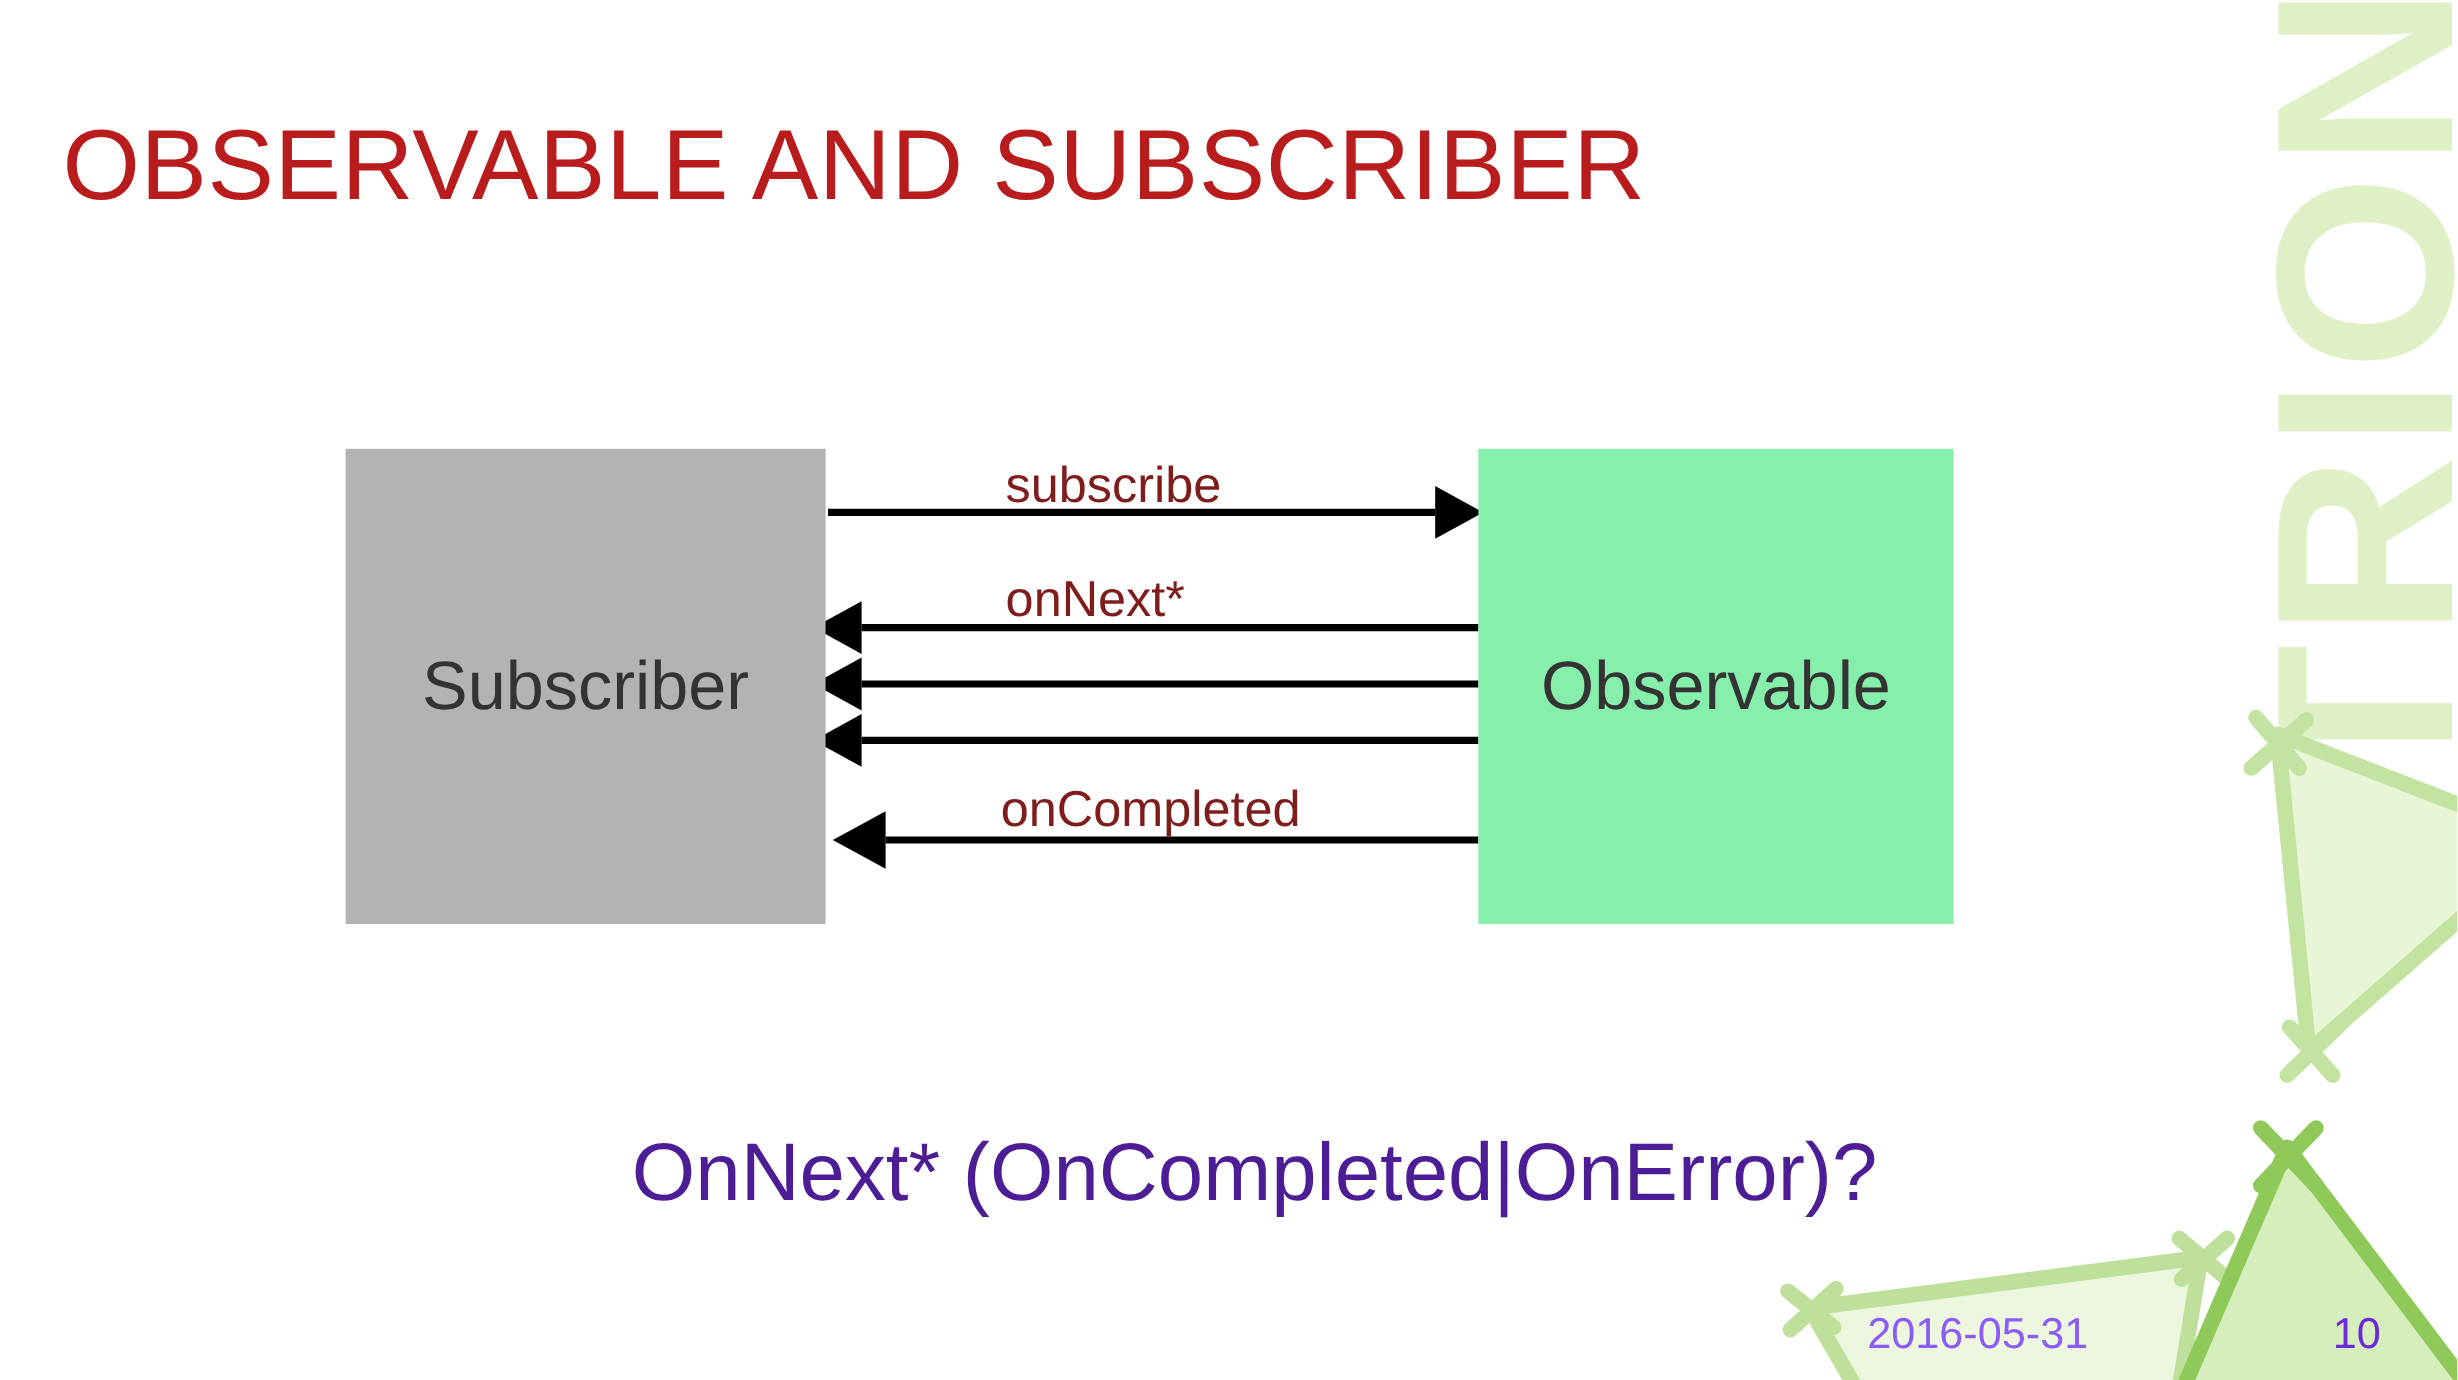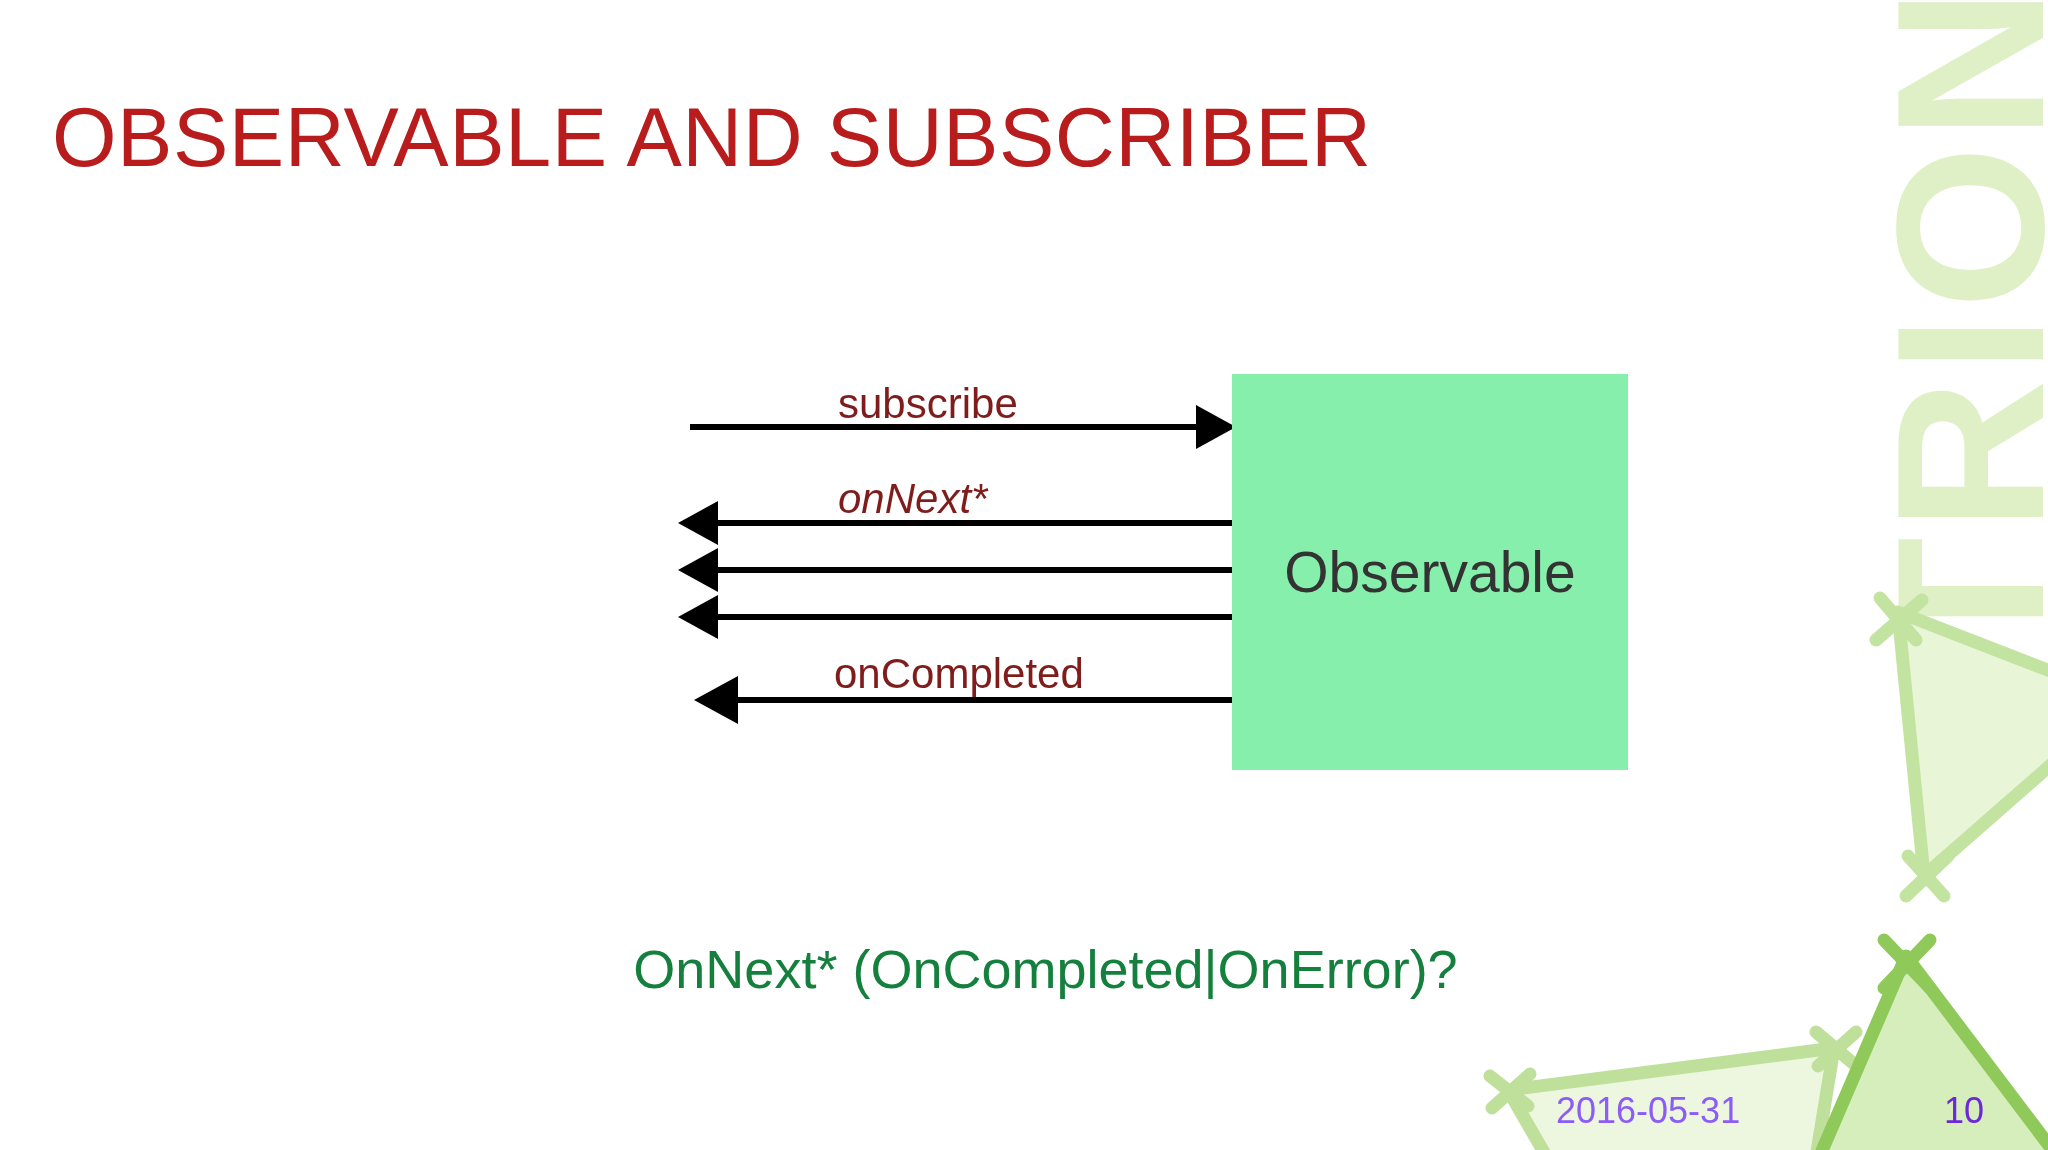--- a/index.html
+++ b/index.html
@@ -93,22 +93,22 @@
     white-space: nowrap;
   }
 
   
   .caption {
     position: absolute;
     left: 0;
     right: 0;
     top: 938px;
     text-align: center;
-    font-size: 54px;
-    color: #15803d;
+    font-size: 68px;
+    color: #4c1d95;
     padding-left: 43px;
   }
 
   
   .footer-date {
     position: absolute;
     left: 1556px;
     top: 1090px;
     font-size: 36px;
     color: #8b5cf6;
@@ -186,28 +186,31 @@
         <line x1="1232" y1="617" x2="718" y2="617" stroke="#000000" stroke-width="6"></line>
         <polygon points="718,595 678,617 718,639" fill="#000000"></polygon>
       </g>
 
       <g>
         <line x1="1232" y1="700" x2="738" y2="700" stroke="#000000" stroke-width="6"></line>
         <polygon points="738,676 694,700 738,724" fill="#000000"></polygon>
       </g>
     </svg>
 
+    <div class="box box-subscriber">
+      <span>Subscriber</span>
+    </div>
 
     <div class="box box-observable">
       <span>Observable</span>
     </div>
 
     <div class="arrow-label" style="left:838px; top:380px;">subscribe</div>
 
-    <div class="arrow-label" style="left:838px; top:475px;font-style:italic;">onNext*</div>
+    <div class="arrow-label" style="left:838px; top:475px;">onNext*</div>
 
     <div class="arrow-label" style="left:834px; top:650px;">onCompleted</div>
 
   </div>
 
   <div class="caption">OnNext* (OnCompleted|OnError)?</div>
 
   <div class="footer-date">2016-05-31</div>
 
   <div class="footer-page">10</div>

